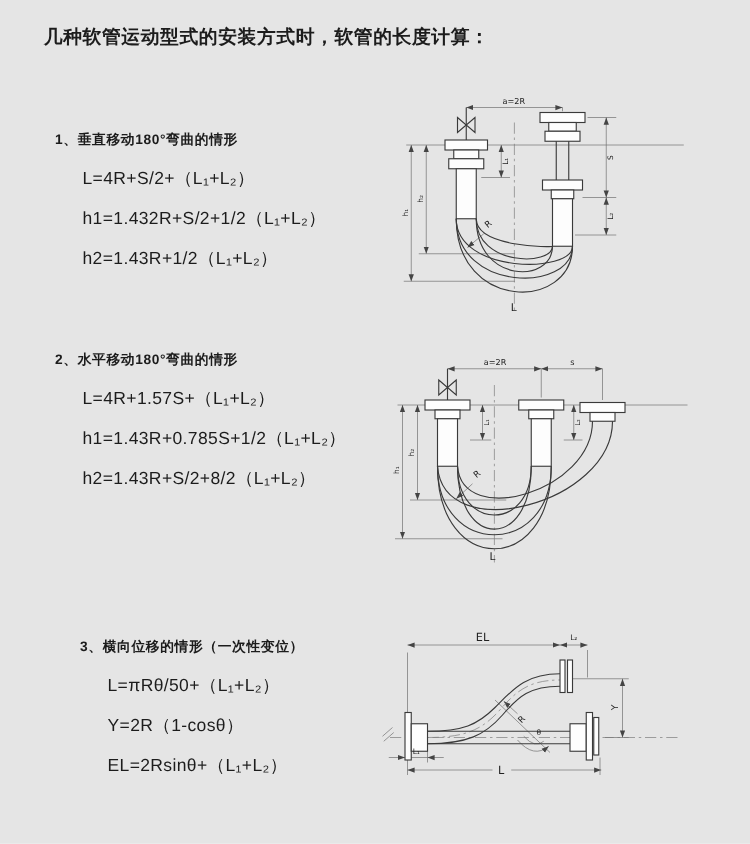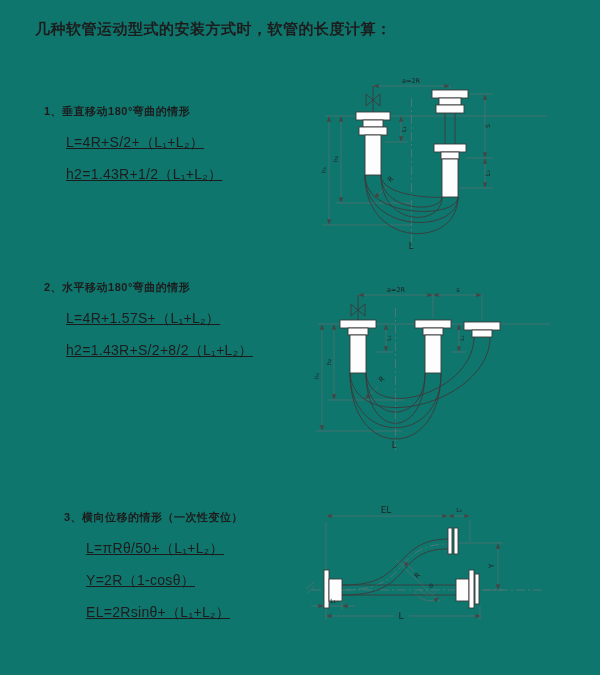--- a/index.html
+++ b/index.html
@@ -1,21 +1,21 @@
 <!DOCTYPE html>
 <html><head>
 <meta charset="utf-8">
 <style>
   html,body{margin:0;padding:0;}
   body{width:600px;height:675px;background:#fff;font-family:"Liberation Sans",sans-serif;}
-  .page{position:relative;width:600px;height:675px;background:#0f766e;color:#1c1c1c;overflow:hidden;}
+  .page{position:relative;width:600px;height:675px;background:#e5e5e5;color:#1c1c1c;overflow:hidden;}
   .title{position:absolute;left:35px;top:20px;margin:0;font-size:15px;font-weight:600;letter-spacing:.5px;}
   .sec{position:absolute;}
   .sec h2{margin:0;font-size:11px;font-weight:600;letter-spacing:.5px;}
-  .formulas{margin:7px 0 0 22px;text-decoration:underline;}
+  .formulas{margin:7px 0 0 22px;}
   .formulas p{margin:0;font-size:14px;line-height:32px;letter-spacing:.3px;}
   .sec1{left:44px;top:104px;}
   .sec2{left:44px;top:280px;}
   .sec3{left:44px;top:510px;margin-left:20px;}
   svg.diagram{position:absolute;}
   .d1{left:315px;top:70px;width:285px;height:195px;}
   .d2{left:310px;top:278px;width:290px;height:180px;}
   .d3{left:298px;top:498px;width:300px;height:150px;}
   svg .thin{stroke:#6f6f6f;stroke-width:.55;fill:none;}
   svg .solid{stroke:#3a3a3a;stroke-width:.9;fill:none;}
@@ -28,20 +28,21 @@
 <body>
 
 <div class="page">
 
   <h1 class="title">几种软管运动型式的安装方式时，软管的长度计算：</h1>
 
   <section class="sec sec1">
     <h2>1、垂直移动180°弯曲的情形</h2>
     <div class="formulas">
       <p>L=4R+S/2+（L₁+L₂）</p>
+      <p>h1=1.432R+S/2+1/2（L₁+L₂）</p>
       <p>h2=1.43R+1/2（L₁+L₂）</p>
     </div>
   </section>
 
   <svg class="diagram d1" viewBox="0 0 285 195">
     <defs>
       <pattern id="braid1" width="4" height="4" patternUnits="userSpaceOnUse">
         <path d="M0,0 L4,4 M4,0 L0,4" stroke="#8a8a8a" stroke-width="0.5"></path>
       </pattern>
       <marker id="arr1" viewBox="0 0 10 10" refX="9.5" refY="5" markerWidth="6" markerHeight="6" markerUnits="userSpaceOnUse" orient="auto-start-reverse">
@@ -110,20 +111,21 @@
     <text x="11" y="100" font-size="6" text-anchor="middle" transform="rotate(-90 11 100)">h₁</text>
     <text x="23" y="89" font-size="6" text-anchor="middle" transform="rotate(-90 23 89)">h₂</text>
     <text x="77" y="111" font-size="7" text-anchor="middle" transform="rotate(-40 77 111)">R</text>
     <text x="96" y="179" font-size="8.5" text-anchor="middle">L</text>
   </svg>
 
   <section class="sec sec2">
     <h2>2、水平移动180°弯曲的情形</h2>
     <div class="formulas">
       <p>L=4R+1.57S+（L₁+L₂）</p>
+      <p>h1=1.43R+0.785S+1/2（L₁+L₂）</p>
       <p>h2=1.43R+S/2+8/2（L₁+L₂）</p>
     </div>
   </section>
 
   <svg class="diagram d2" viewBox="0 0 290 180">
     <defs>
       <pattern id="braid2" width="4" height="4" patternUnits="userSpaceOnUse">
         <path d="M0,0 L4,4 M4,0 L0,4" stroke="#8a8a8a" stroke-width="0.5"></path>
       </pattern>
       <marker id="arr2" viewBox="0 0 10 10" refX="9.5" refY="5" markerWidth="6" markerHeight="6" markerUnits="userSpaceOnUse" orient="auto-start-reverse">

